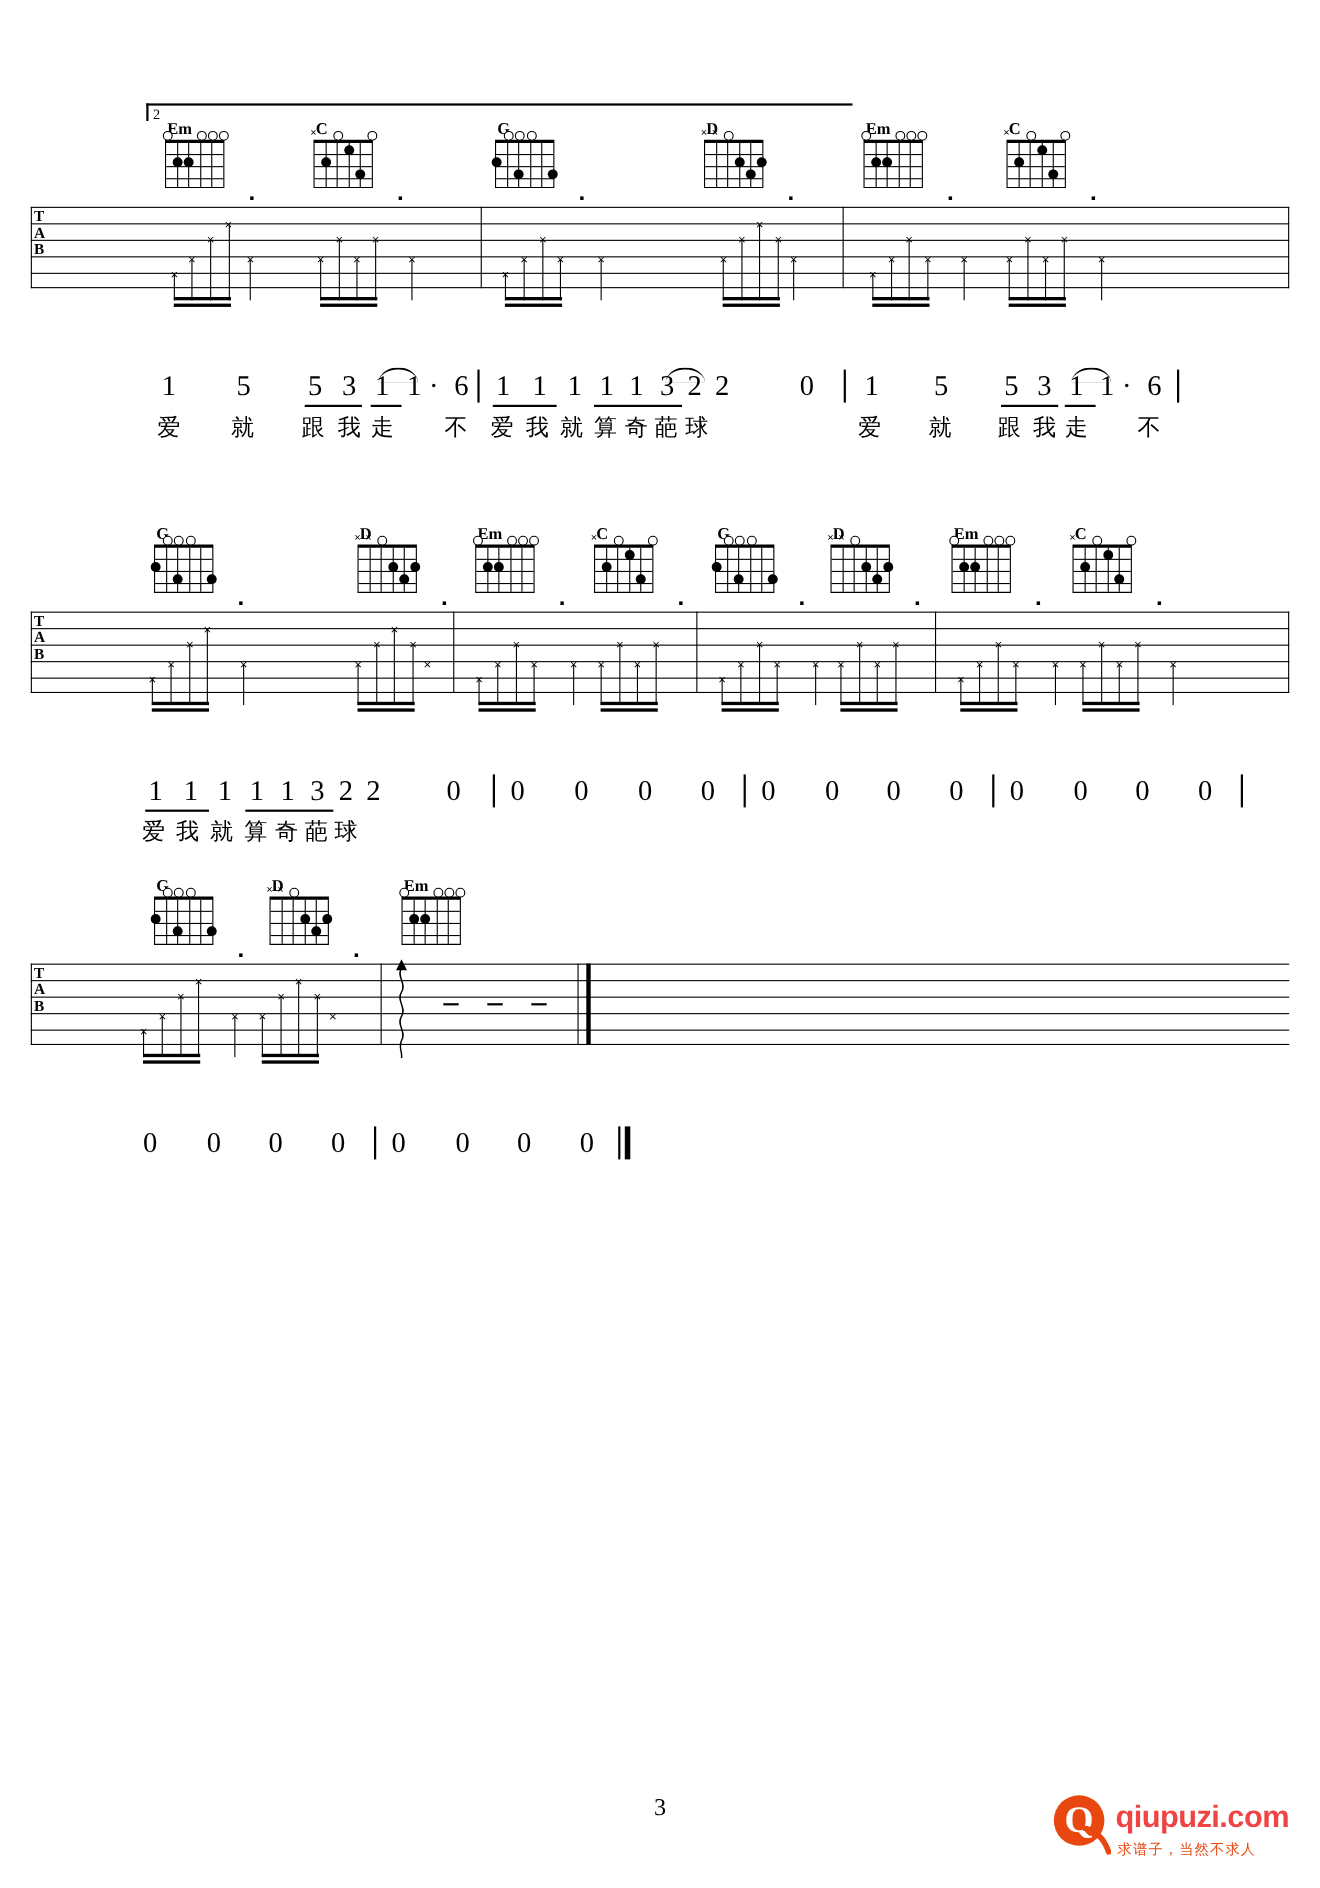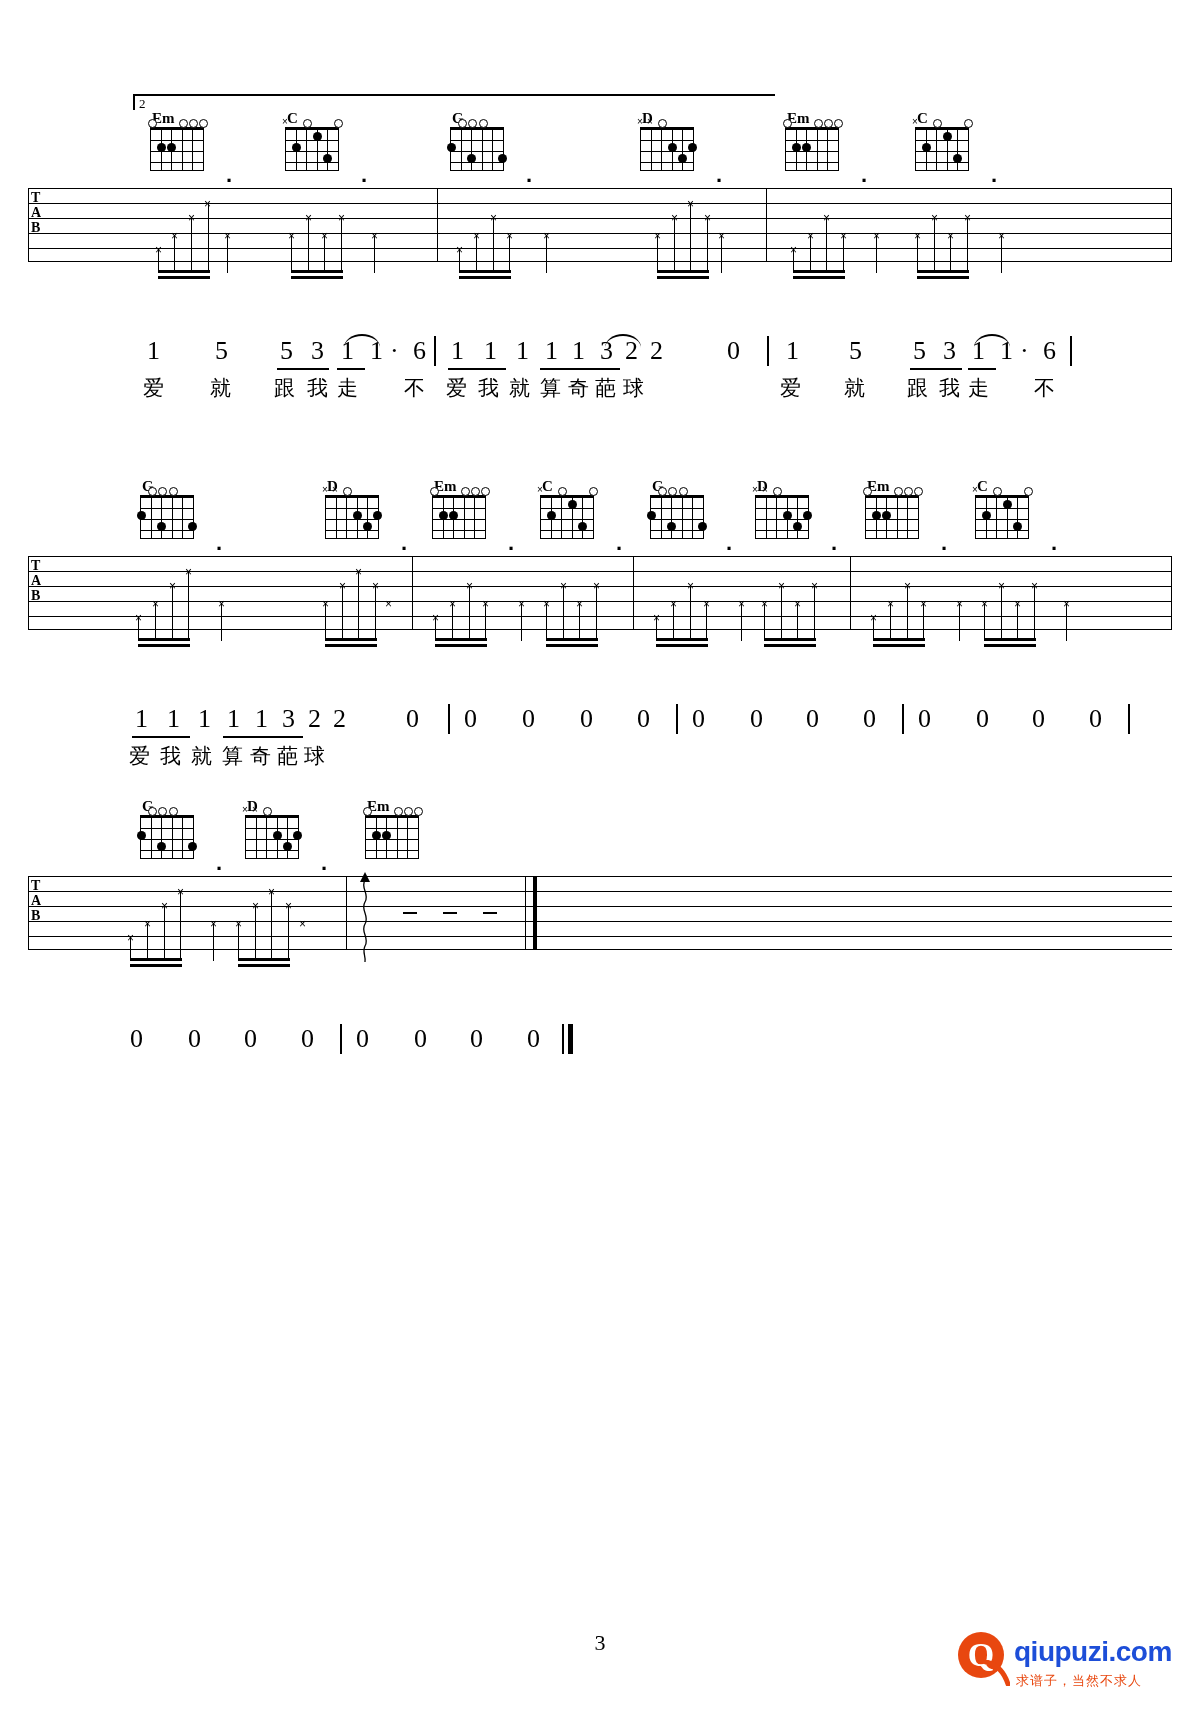--- a/index.html
+++ b/index.html
@@ -253,21 +253,21 @@
     font-weight: bold;
     line-height: 46px;
     text-align: center;
     width: 46px;
   }
   .logo-text {
     position: absolute;
     font-family: "Liberation Sans", sans-serif;
     font-size: 28px;
     font-weight: bold;
-    color: #1d4ed8;
+    color: #ef4444;
     letter-spacing: -0.5px;
   }
   .logo-sub {
     position: absolute;
     font-family: "DejaVu Sans", sans-serif;
     font-size: 13px;
     color: #e8470f;
     letter-spacing: 1px;
   }
   .dash {

